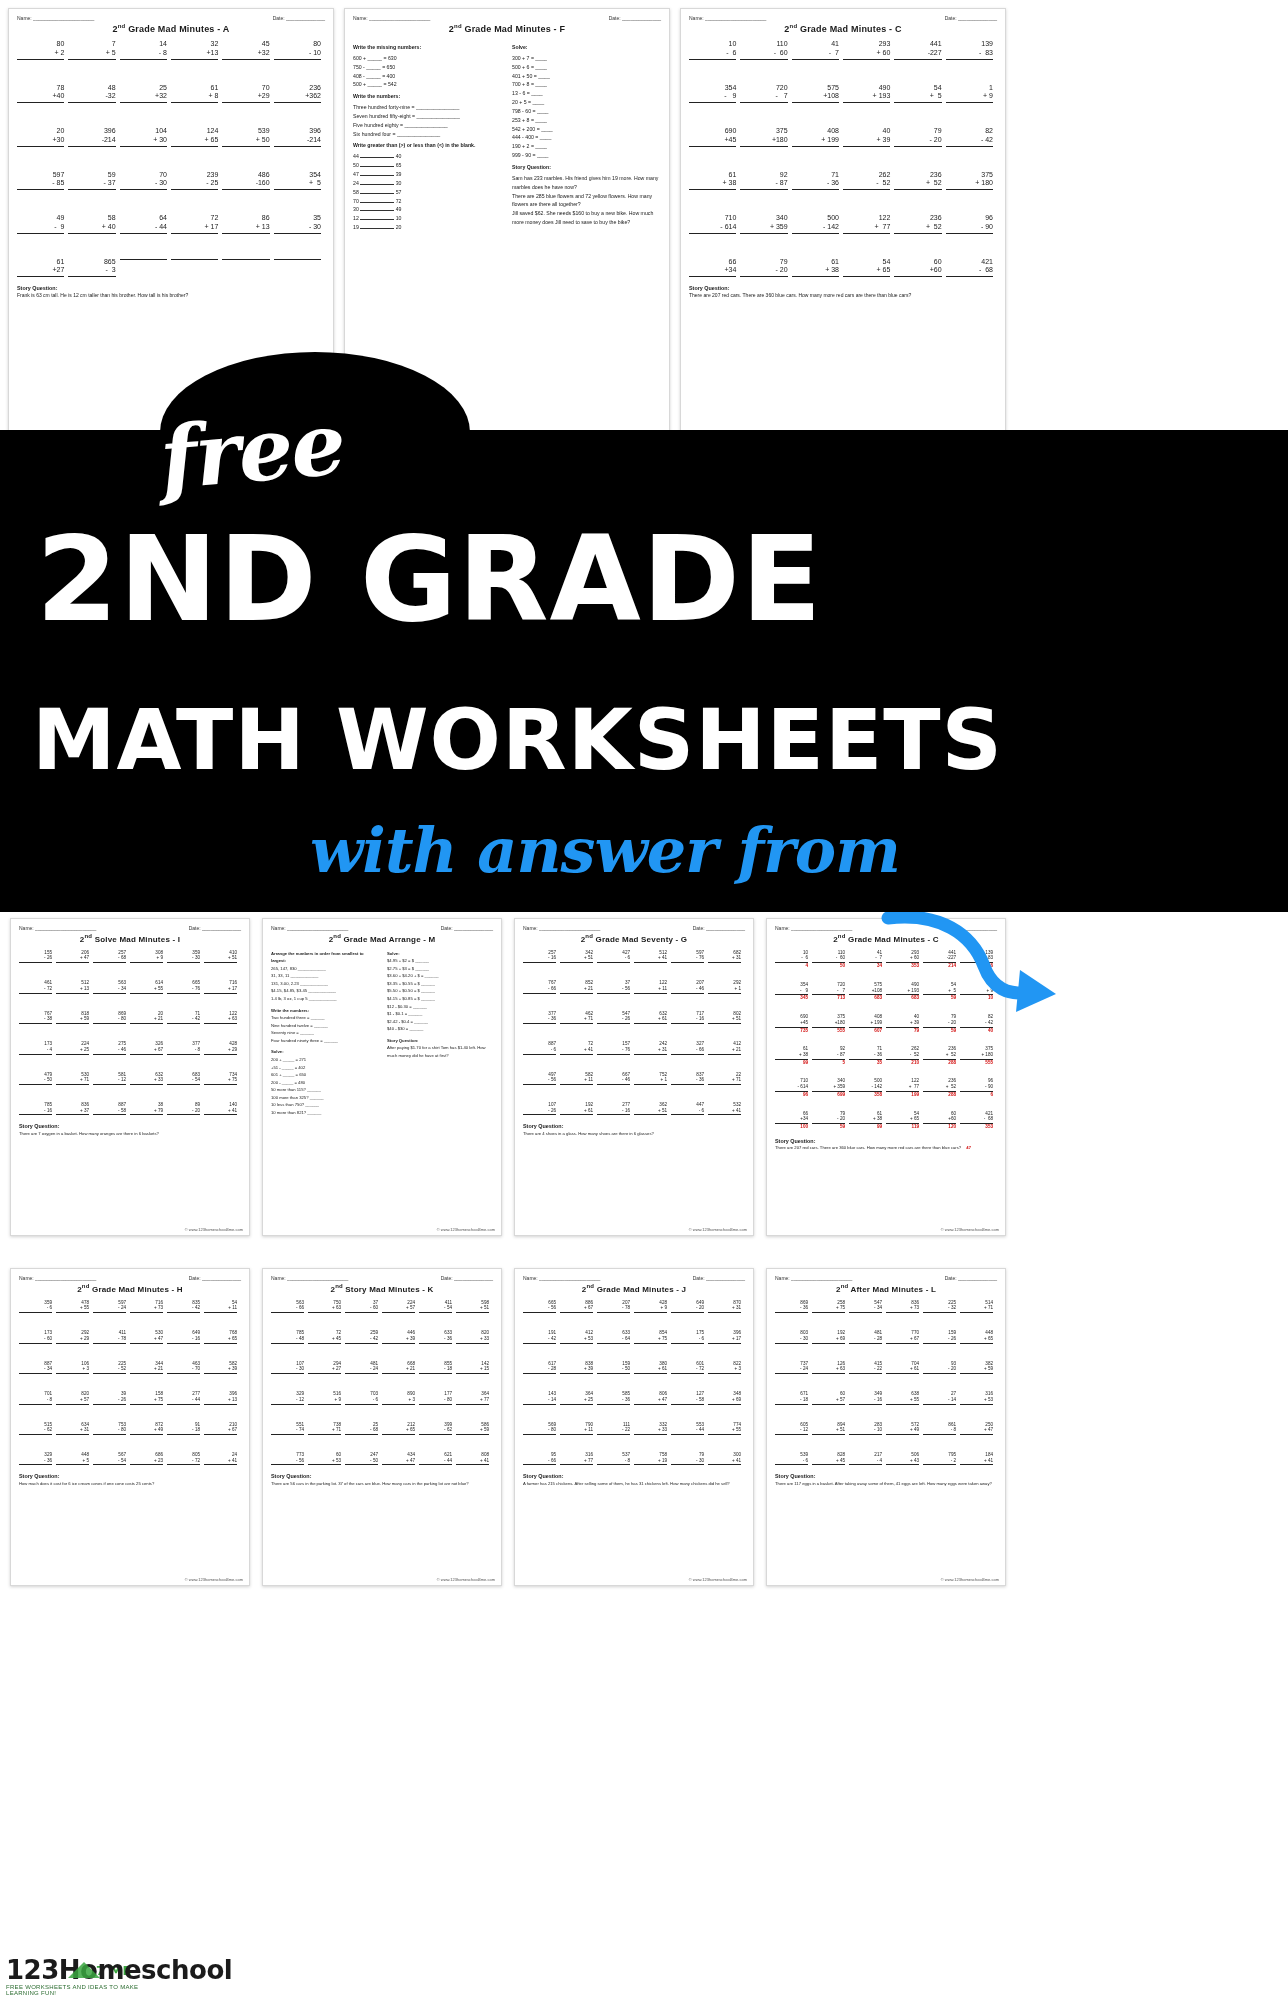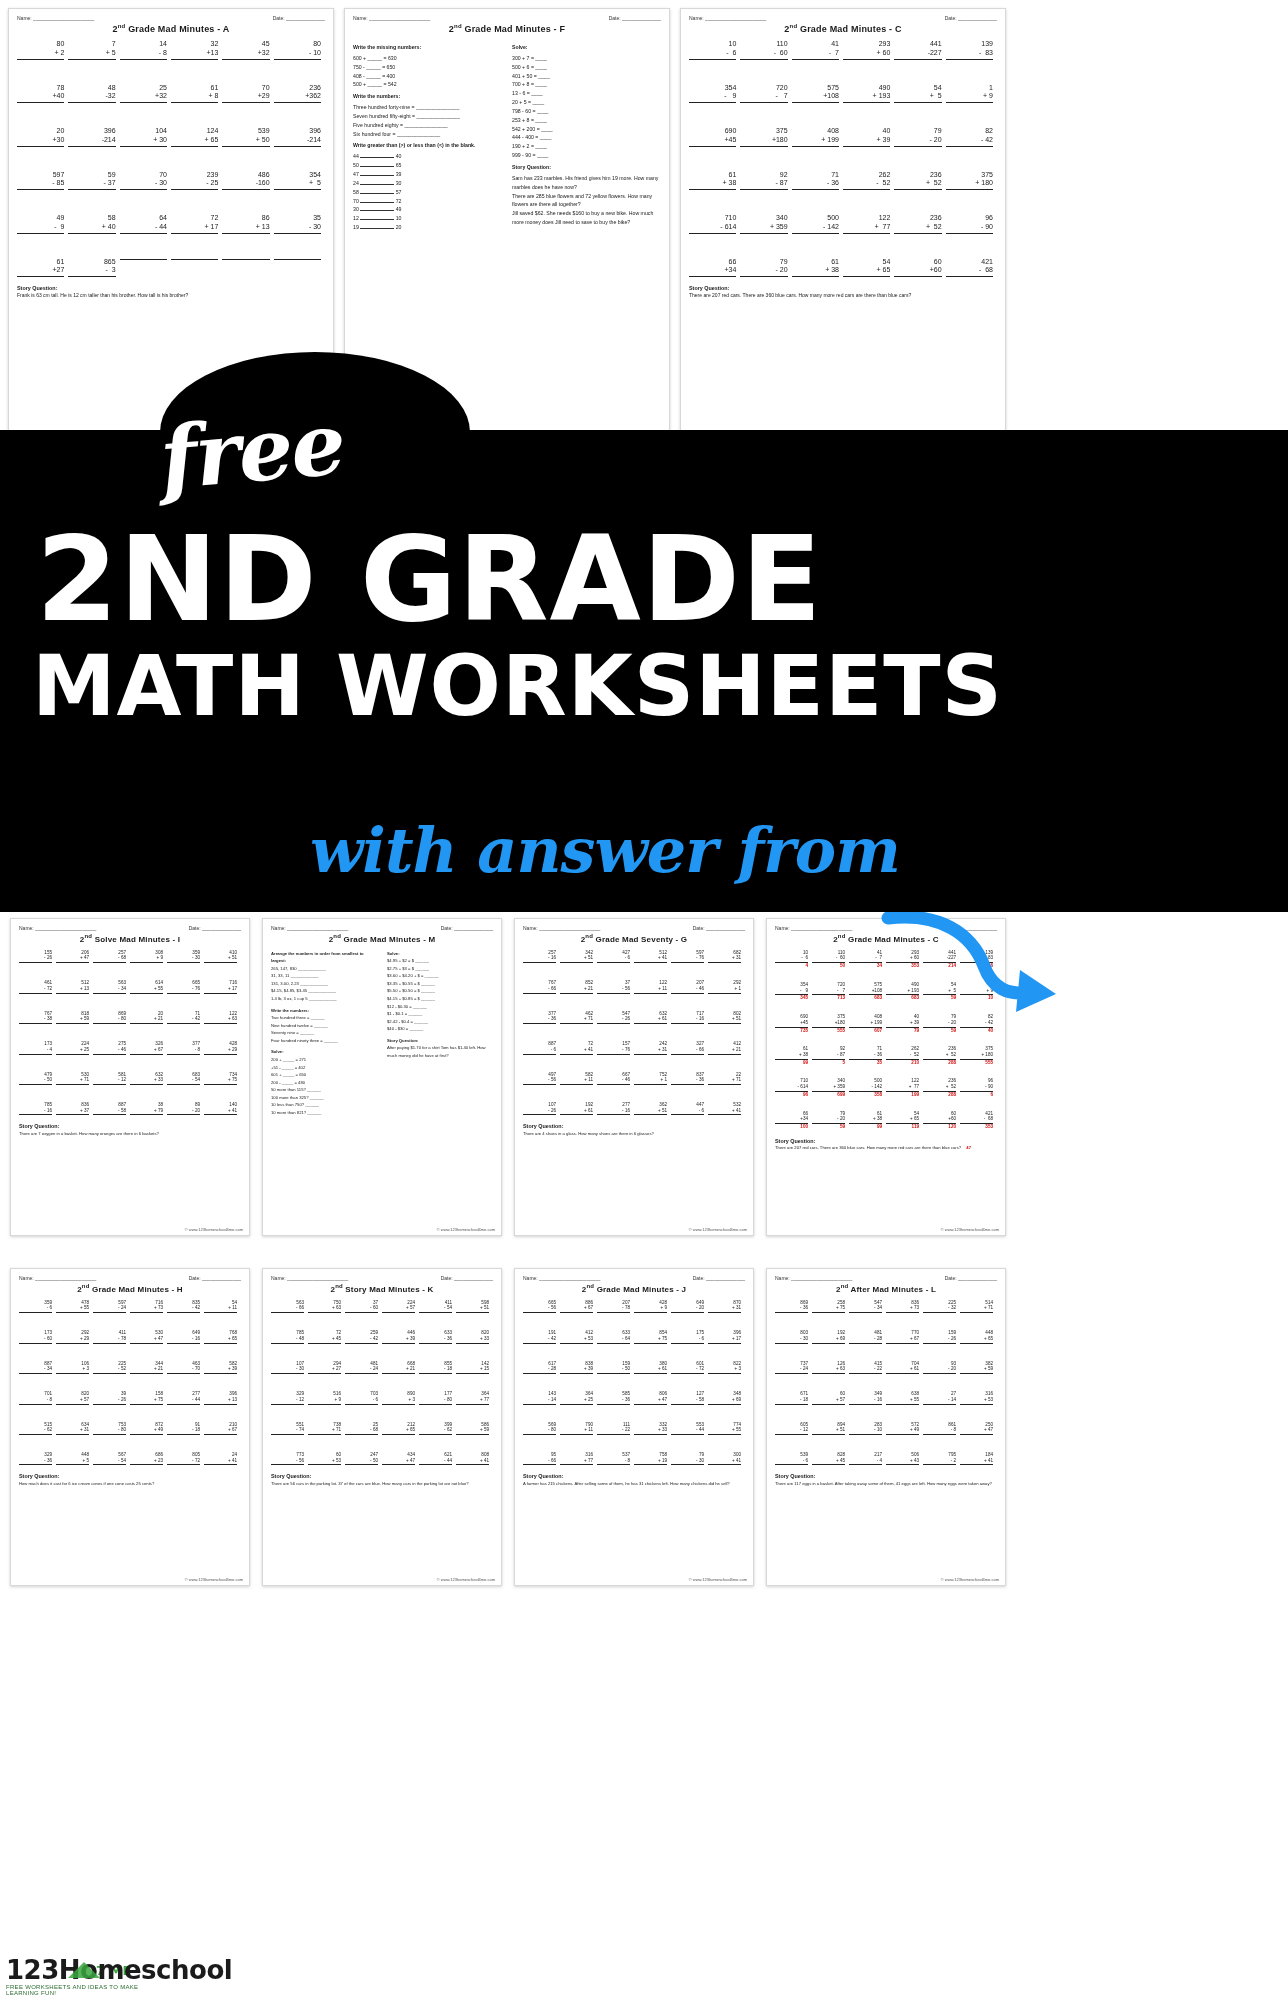--- a/index.html
+++ b/index.html
@@ -365,21 +365,21 @@
       <div>There are 207 red cars. There are 360 blue cars. How many more red cars are there than blue cars?</div>
     </div>
   </div>
 </div>
 
 <div class="banner-arc" style="left:160px; top:352px; width:310px; height:160px;"></div>
 <div class="banner" style="top:430px; height:482px;"></div>
 
 <div class="free-word" style="left:160px; top:400px;">free</div>
 <div class="line-1" style="left:36px; top:520px;">2ND GRADE</div>
-<div class="line-2" style="left:32px; top:644px;">MATH WORKSHEETS</div>
+<div class="line-2" style="left:32px; top:698px;">MATH WORKSHEETS</div>
 <div class="line-3" style="left:310px; top:820px;">with answer from</div>
 
 <div class="arrow-wrap" style="left:880px; top:912px; width:200px; height:110px;">
   <svg width="200" height="110" viewBox="0 0 200 110">
     <path d="M8 6 C 60 0, 92 22, 104 54 C 112 76, 128 84, 150 80" stroke="#2196f3" stroke-width="13" fill="none" stroke-linecap="round"></path>
     <path d="M140 58 L 176 82 L 136 100 Z" fill="#2196f3"></path>
   </svg>
 </div>
 
 <div class="sheet" style="left:10px; top:918px; width:240px; height:318px;">
@@ -437,21 +437,21 @@
   <div class="footer-url">© www.123homeschool4me.com</div>
 </div>
 
 <div class="sheet" style="left:262px; top:918px; width:240px; height:318px;">
   <div class="sheet-inner">
     <div class="hdr-line">
       <span>Name: ______________________</span>
       <span>Date: ______________</span>
     </div>
     <div class="ws-title" style="font-size:8px;">
-      <span>2</span><sup>nd</sup><span> Grade Mad Minutes - M</span>
+      <span>2</span><sup>nd</sup><span> Grade Mad Arrange - M</span>
     </div>
     <div class="two-col" style="font-size:4.2px; line-height:1.8;">
       <div>
         <div style="font-weight:bold;">Arrange the numbers in order from smallest to largest:</div>
         <div id="mArrange">
             <div>265, 147, 830 ____________</div>
             <div>31, 33, 11 ____________</div>
             <div>131, 3.00, 2.23 ____________</div>
             <div>$4.15, $4.85, $3.45 ____________</div>
             <div>1.4 lb, 3 oz, 1 cup 5 ____________</div>

